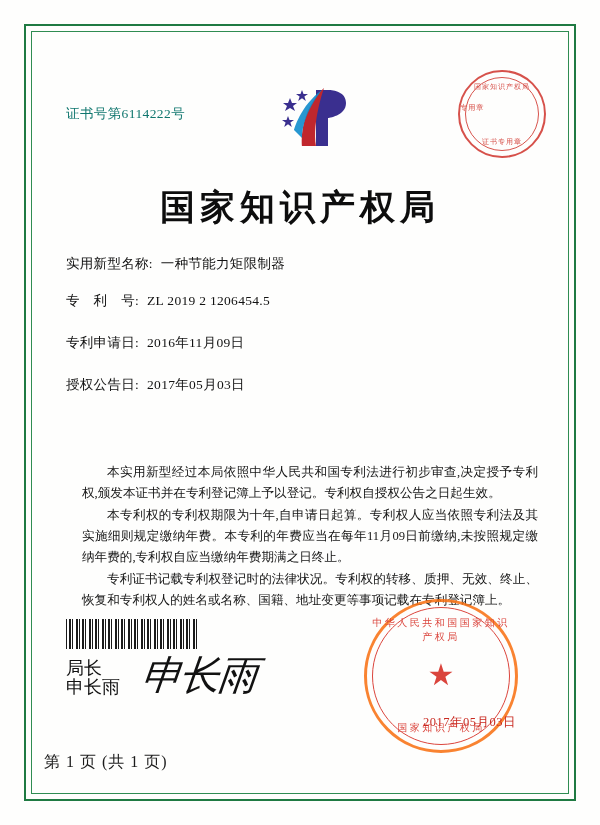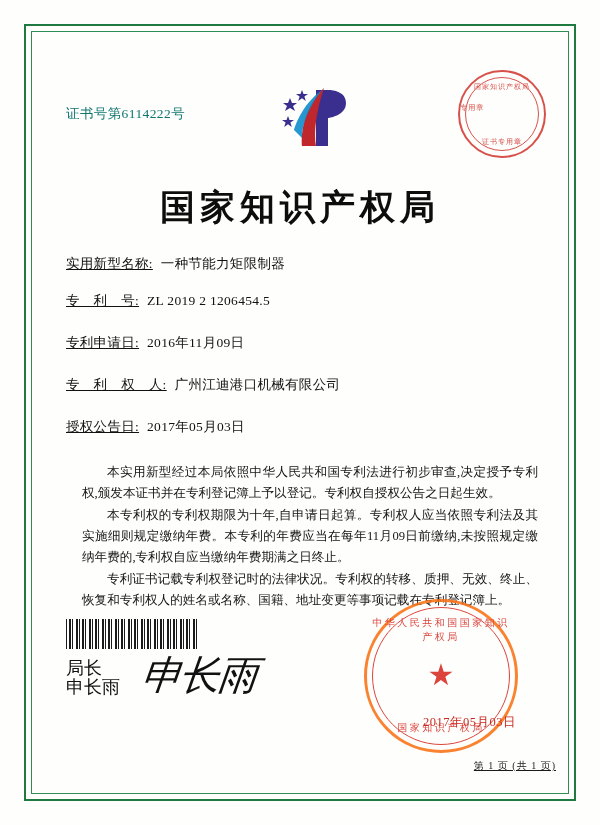--- a/index.html
+++ b/index.html
@@ -145,21 +145,20 @@
     align-items: baseline;
     margin-bottom: 19px;
     font-size: 13.5px;
     color: #121212;
     white-space: nowrap;
   }
   .field-row.gap-large { margin-bottom: 24px; }
   .field-label {
     flex: 0 0 auto;
     letter-spacing: 0.3px;
-    text-decoration: underline;
   }
   .field-value {
     flex: 1 1 auto;
     margin-left: 8px;
     letter-spacing: 0.3px;
   }
 
   
   .body-text {
     position: absolute;
@@ -265,25 +264,24 @@
     letter-spacing: 0.5px;
     white-space: nowrap;
   }
 
   
   .footer {
     position: absolute;
     left: 0;
     right: 0;
     bottom: 8px;
-    text-align: right;
-    font-size: 10px;
+    text-align: left;
+    font-size: 16px;
     color: #1b1b1b;
     letter-spacing: 1px;
-    text-decoration: underline;
   }
 </style>
 </head>
 <body>
 
 <div class="certificate">
 
   <div class="border-outer"></div>
   <div class="border-inner"></div>
   <div class="corner tl"></div>
@@ -321,24 +319,20 @@
         <span class="field-value">一种节能力矩限制器</span>
       </div>
       <div class="field-row gap-large">
         <span class="field-label">专　利　号:</span>
         <span class="field-value">ZL 2019 2 1206454.5</span>
       </div>
       <div class="field-row gap-large">
         <span class="field-label">专利申请日:</span>
         <span class="field-value">2016年11月09日</span>
       </div>
-      <div class="field-row gap-large">
-        <span class="field-label">专　利　权　人:</span>
-        <span class="field-value">广州江迪港口机械有限公司</span>
-      </div>
       <div class="field-row">
         <span class="field-label">授权公告日:</span>
         <span class="field-value">2017年05月03日</span>
       </div>
     </div>
 
     <div class="body-text">
       <p>本实用新型经过本局依照中华人民共和国专利法进行初步审查,决定授予专利权,颁发本证书并在专利登记簿上予以登记。专利权自授权公告之日起生效。</p>
       <p>本专利权的专利权期限为十年,自申请日起算。专利权人应当依照专利法及其实施细则规定缴纳年费。本专利的年费应当在每年11月09日前缴纳,未按照规定缴纳年费的,专利权自应当缴纳年费期满之日终止。</p>
       <p>专利证书记载专利权登记时的法律状况。专利权的转移、质押、无效、终止、恢复和专利权人的姓名或名称、国籍、地址变更等事项记载在专利登记簿上。</p>

